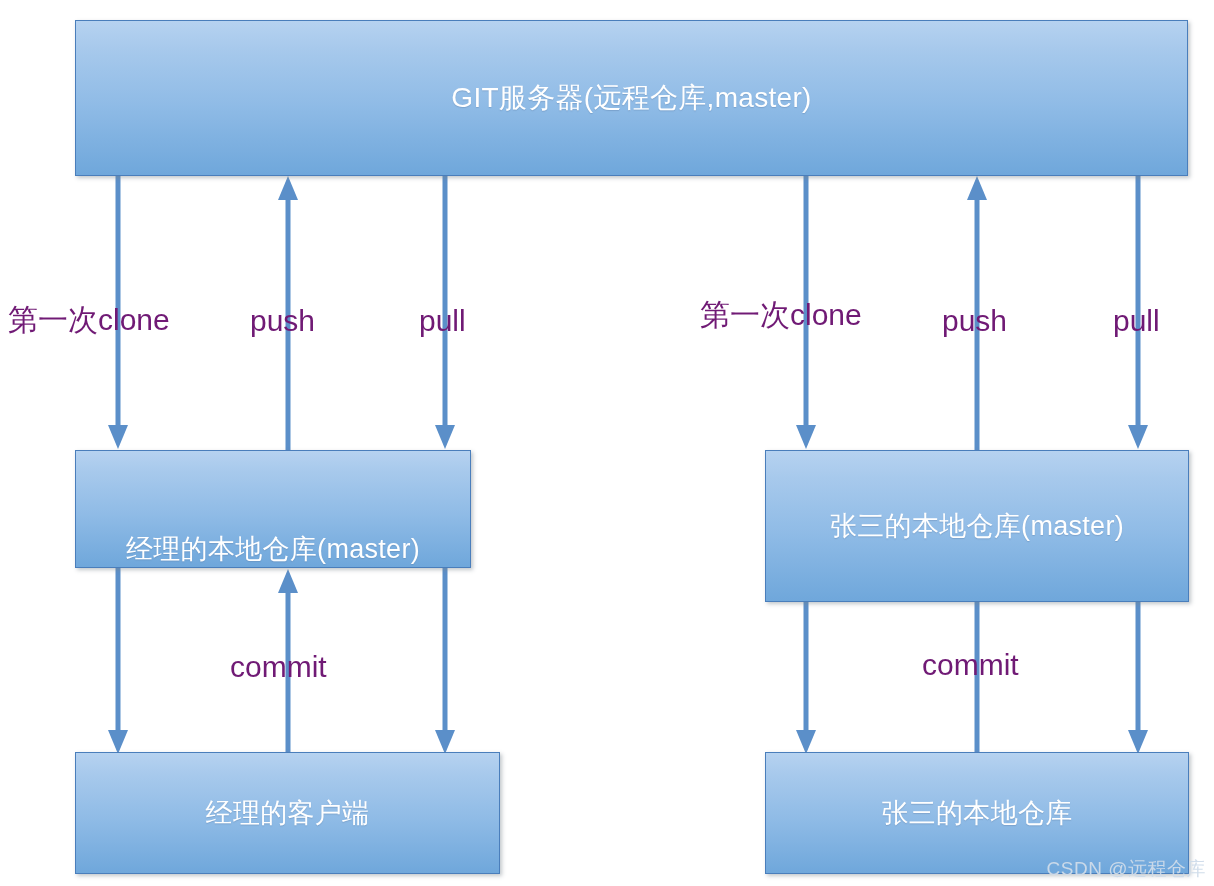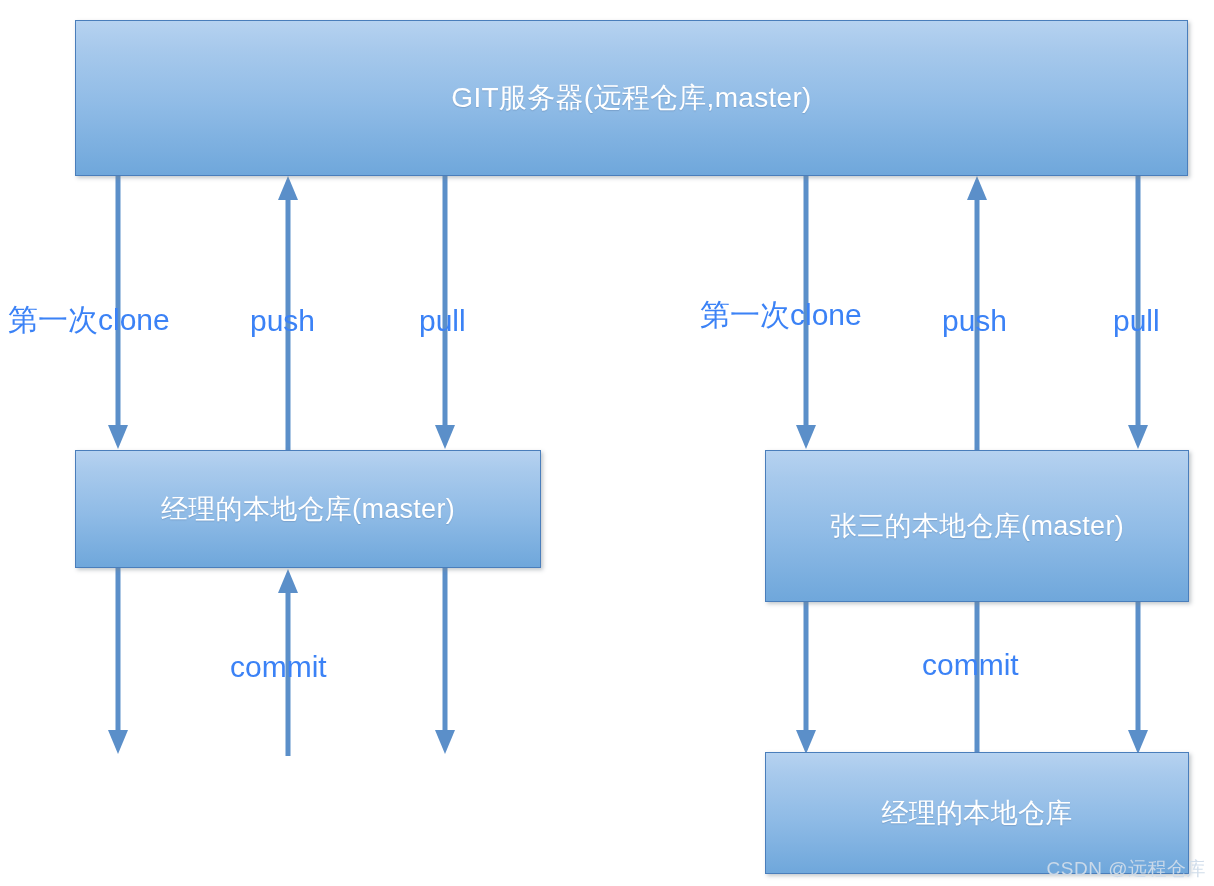--- a/index.html
+++ b/index.html
@@ -42,21 +42,21 @@
 
   
   .arrow {
     position: absolute;
     z-index: 2;
   }
   .arrow svg { display: block; }
 
   .edge-label {
     position: absolute;
-    color: #3b82f6;
+    color: #701a75;
     font-size: 30px;
     white-space: nowrap;
     z-index: 3;
     line-height: 1;
   }
   .edge-label.cjk-mix {
     font-size: 30px;
   }
 
   .watermark {
@@ -173,28 +173,31 @@
   <div class="edge-label" style="left:1113px; top:306px;">pull</div>
 
   <div class="edge-label" style="left:230px; top:652px;">commit</div>
 
   <div class="edge-label" style="left:922px; top:650px;">commit</div>
 
   <div class="node-box" style="left:75px; top:20px; width:1113px; height:156px;">
     <span class="node-label big">GIT服务器(远程仓库,master)</span>
   </div>
 
-  <div class="node-box" style="left:75px; top:450px; width:466px; height:118px;">
+  <div class="node-box" style="left:75px; top:450px; width:396px; height:118px;align-items:flex-end;">
     <span class="node-label">经理的本地仓库(master)</span>
   </div>
 
   <div class="node-box" style="left:765px; top:450px; width:424px; height:152px;">
     <span class="node-label">张三的本地仓库(master)</span>
   </div>
 
+  <div class="node-box" style="left:75px; top:752px; width:425px; height:122px;">
+    <span class="node-label">经理的客户端</span>
+  </div>
 
   <div class="node-box" style="left:765px; top:752px; width:424px; height:122px;">
-    <span class="node-label">经理的本地仓库</span>
+    <span class="node-label">张三的本地仓库</span>
   </div>
 
   <div class="watermark">CSDN @远程仓库</div>
 
 </div>
 
 </body></html>

